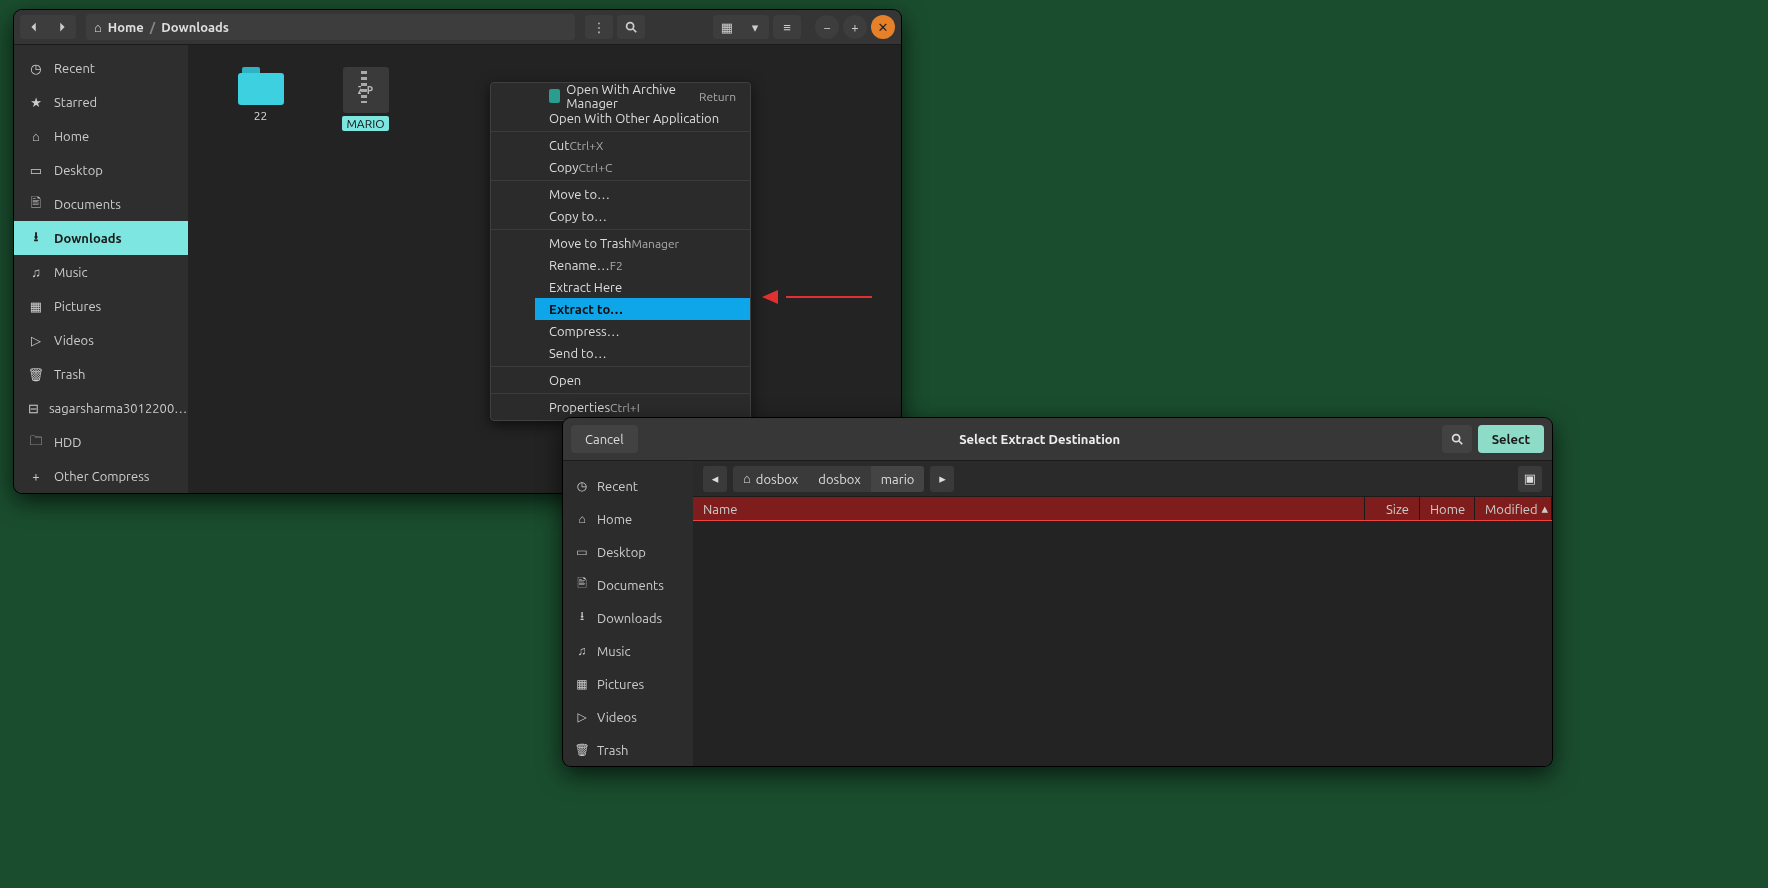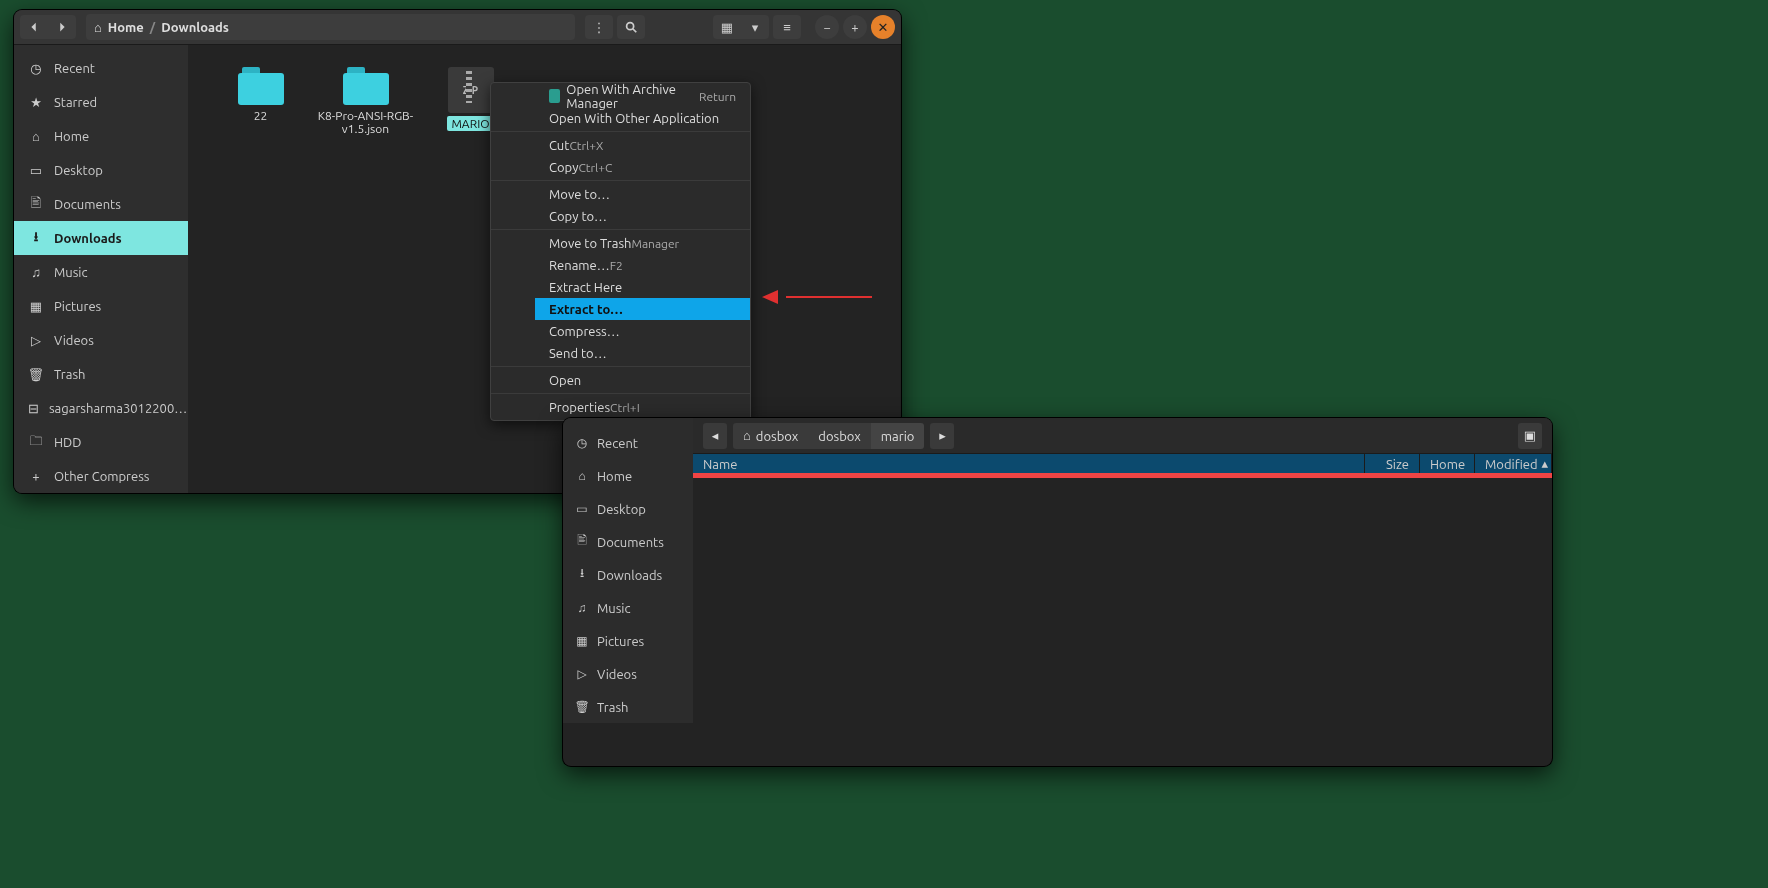--- a/index.html
+++ b/index.html
@@ -59,21 +59,21 @@
 .sidebar2{width:130px;background:#2c2c2c;padding-top:8px;}
 .sb2-item{height:33px;display:flex;align-items:center;gap:8px;padding:0 12px;color:#ccc;}
 .sb2-item .ico{width:14px;font-size:12px;display:flex;justify-content:center;}
 
 .content2{flex:1;background:#232323;display:flex;flex-direction:column;}
 .patharea{height:36px;background:#2a2a2a;display:flex;align-items:center;padding:0 10px;gap:6px;border-bottom:1px solid #1b1b1b;}
 .pathbtn{height:26px;padding:0 10px;background:#3a3a3a;border-radius:3px;display:flex;align-items:center;gap:5px;color:#ddd;}
 .pathbtn.active{background:#444;}
 .pathbtn.arrowb{width:24px;padding:0;justify-content:center;}
 .path-spacer{flex:1;}
-.colhead{height:24px;background:#0c4a6e;display:flex;align-items:center;border-bottom:5px solid #ef4444;color:#ccc;}
+.colhead{height:24px;background:#7f1d1d;display:flex;align-items:center;border-bottom:1px solid #ef4444;color:#ccc;}
 .colhead .col{padding:0 10px;border-right:1px solid #1b1b1b;height:100%;display:flex;align-items:center;}
 .col-name{flex:1;}
 .col-size{width:55px;justify-content:flex-end;}
 .col-type{width:55px;}
 .col-mod{width:77px;gap:4px;}
 .filelist{flex:1;background:#232323;}
 
 
 svg{width:14px;height:14px;fill:currentColor;}
 </style>
@@ -172,24 +172,20 @@
           <span class="ico">+</span>
           <span>Other Compress</span>
         </div>
       </div>
     <div class="content1" id="content1">
         <div class="fileitem">
           <div class="folder-ico"></div>
           <div>22</div>
         </div>
         <div class="fileitem">
-          <div class="folder-ico"></div>
-          <div>K8-Pro-ANSI-RGB-v1.5.json</div>
-        </div>
-        <div class="fileitem">
           <div class="zip-ico">ZIP</div>
           <div><span class="sel-label">MARIO</span></div>
         </div>
       </div>
   </div>
 </div>
 
 <div class="ctx" id="ctx">
     <div class="ctx-row">
       <span class="lbl">
@@ -274,20 +270,32 @@
       <span class="short">Ctrl+I</span>
     </div>
   </div>
 
 <div class="arrow">
   <div class="arrow-head"></div>
   <div class="arrow-line"></div>
 </div>
 
 <div class="win2">
+  <div class="win2-header">
+    <div class="btn2">Cancel</div>
+    <div class="win2-title">Select Extract Destination</div>
+    <div class="btn2 iconb">
+        <svg viewBox="0 0 16 16">
+          <circle cx="7" cy="7" r="4" fill="none" stroke="currentColor" stroke-width="2"></circle>
+          <path d="M10 10l4 4" stroke="currentColor" stroke-width="2"></path>
+        </svg>
+      </div>
+    <div style="width:6px"></div>
+    <div class="btn2 select">Select</div>
+  </div>
   <div class="win2-body">
     <div class="sidebar2" id="sidebar2">
         <div class="sb2-item">
           <span class="ico">◷</span>
           <span>Recent</span>
         </div>
         <div class="sb2-item">
           <span class="ico">⌂</span>
           <span>Home</span>
         </div>

